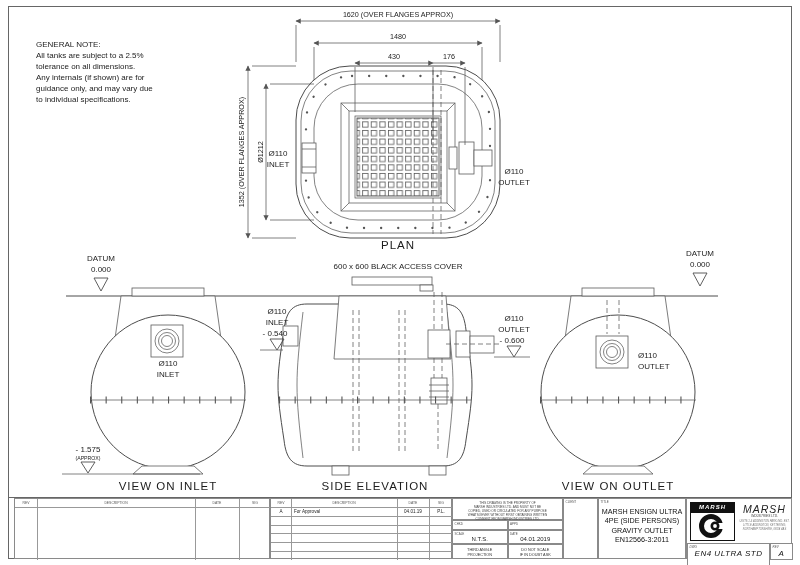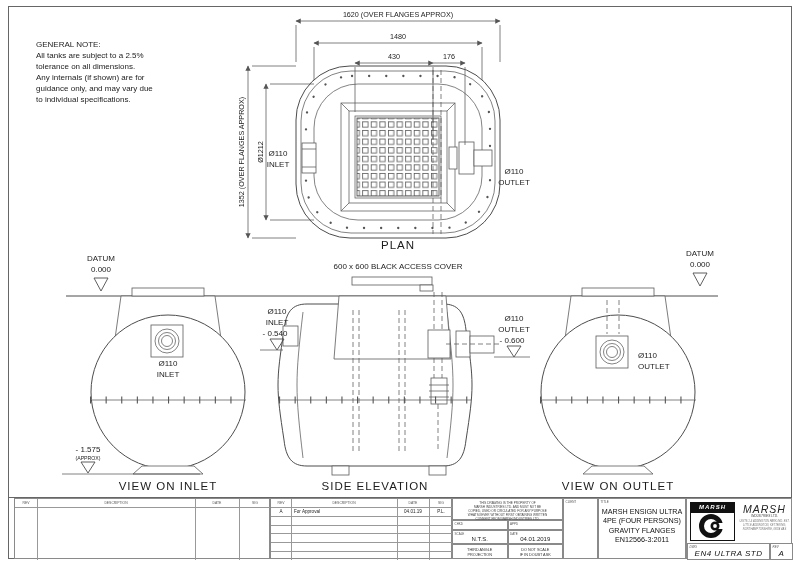--- a/index.html
+++ b/index.html
@@ -283,41 +283,41 @@
     </div>
 
     <div class="cell" style="left:555px;top:0;width:35px;height:61px;">
       <span class="microlbl">CLIENT</span>
     </div>
 
     <div class="cell" style="left:590px;top:0;width:88px;height:61px;">
       <span class="microlbl">TITLE</span>
       <div class="titleLines">
         <div>MARSH ENSIGN ULTRA</div>
-        <div>4PE (FOUR PERSONS)</div>
-        <div>GRAVITY FLANGES</div>
+        <div>4PE (SIDE PERSONS)</div>
+        <div>GRAVITY OUTLET</div>
         <div>EN12566-3:2011</div>
       </div>
     </div>
 
     <div class="cell" style="left:678px;top:0;width:106px;height:61px;font-style:italic;">
       <div style="position:absolute;left:3px;top:3px;width:45px;height:39px;border:1.6px solid #111;box-sizing:border-box;">
         <div class="logo-band">MARSH</div>
         <svg width="41" height="26" style="position:absolute;left:0;top:10px;">
           <circle cx="20" cy="13" r="9.5" stroke="#111" stroke-width="5" fill="none"></circle>
           <rect x="26" y="10" width="12" height="6" fill="#fff"></rect>
           <circle cx="24" cy="13" r="3.2" stroke="#111" stroke-width="2.6" fill="none"></circle>
         </svg>
       </div>
       <div class="coName">MARSH</div>
       <div class="coSub">INDUSTRIES LTD.</div>
       <div class="coAddr" style="top:21px;">UNITS 1-5 ADDINGTON PARK IND. EST.</div>
       <div class="coAddr" style="top:25px;">LITTLE ADDINGTON, KETTERING,</div>
       <div class="coAddr" style="top:29px;">NORTHAMPTONSHIRE, NN14 4AS</div>
-      <div class="cell" style="left:0;top:44px;width:83px;height:17px;">
+      <div class="cell" style="left:0;top:44px;width:83px;height:23px;">
         <span class="microlbl">DWG</span>
         <span class="bigval">EN4 ULTRA STD</span>
       </div>
       <div class="cell" style="left:83px;top:44px;width:23px;height:17px;">
         <span class="microlbl">REV</span>
         <span class="bigval">A</span>
       </div>
     </div>
   </div>
 </div>

